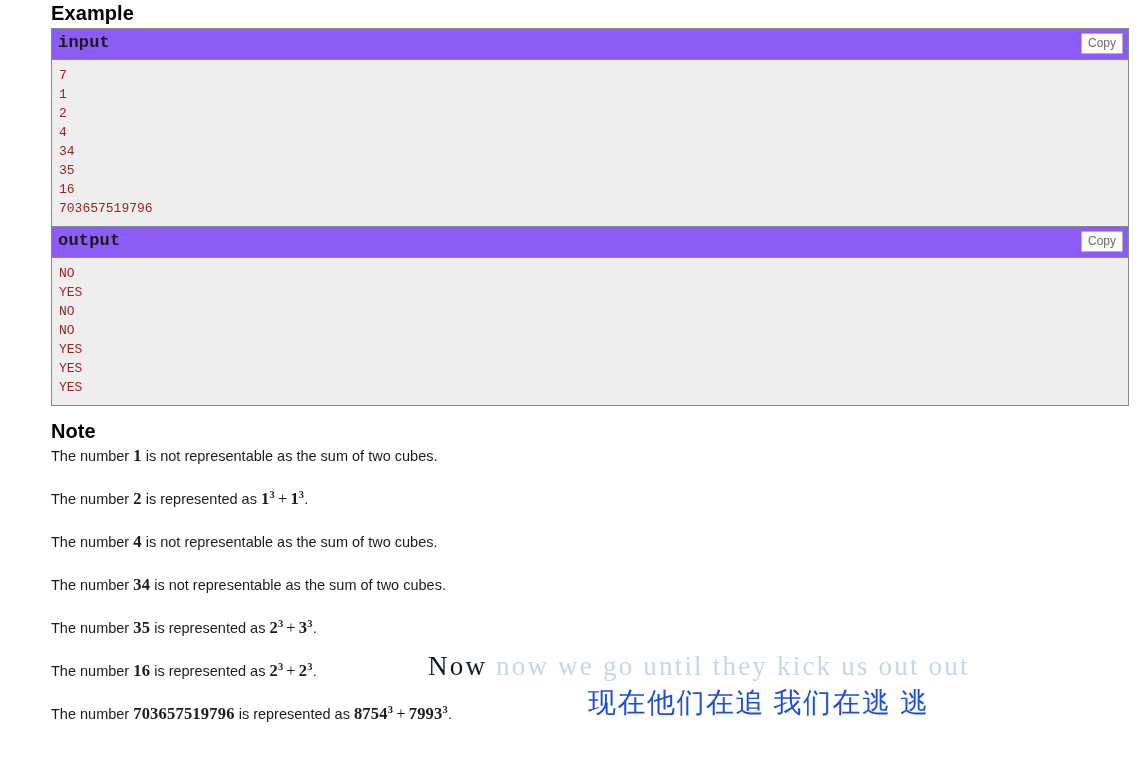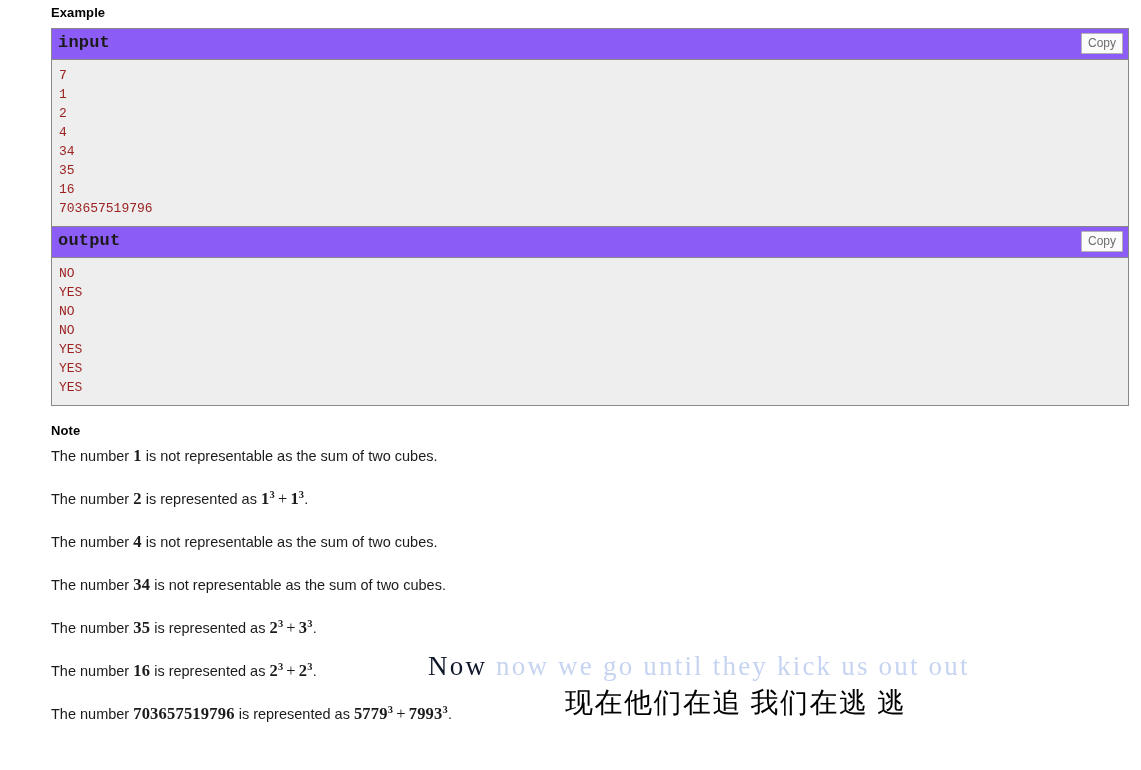--- a/index.html
+++ b/index.html
@@ -19,21 +19,21 @@
   .page {
     position: absolute;
     left: 51px;
     top: 0px;
     width: 1078px;
   }
 
   
   .section-title {
     font-family: "Liberation Sans", sans-serif;
-    font-size: 13px;
+    font-size: 20px;
     font-weight: bold;
     color: #000;
     line-height: 20px;
     margin: 0;
     padding: 3px 0 5px 0;
     letter-spacing: 0.1px;
   }
 
   
   .sample-tests {
@@ -144,27 +144,27 @@
     font-size: 27px;
     line-height: 32px;
     letter-spacing: 2.2px;
     white-space: nowrap;
     color: #c6d4f2;
   }
   .overlay-en .first {
     color: #0f172a;
   }
   .overlay-zh {
-    left: 565px;
+    left: 588px;
     top: 686px;
     font-size: 28px;
     line-height: 34px;
     letter-spacing: 1.5px;
     white-space: nowrap;
-    color: #000000;
+    color: #1d4ed8;
   }
 </style>
 </head>
 <body>
 
 <div class="page">
 
   <h3 class="section-title">Example</h3>
 
   <div class="sample-tests">
@@ -195,19 +195,19 @@
     <p class="note-line"><span>The number </span><span class="mth-n">2</span><span> is represented as </span><span class="mth"><span>1</span><sup>3</sup><span class="op">+</span><span>1</span><sup>3</sup></span><span>.</span></p>
 
     <p class="note-line"><span>The number </span><span class="mth-n">4</span><span> is not representable as the sum of two cubes.</span></p>
 
     <p class="note-line"><span>The number </span><span class="mth-n">34</span><span> is not representable as the sum of two cubes.</span></p>
 
     <p class="note-line"><span>The number </span><span class="mth-n">35</span><span> is represented as </span><span class="mth"><span>2</span><sup>3</sup><span class="op">+</span><span>3</span><sup>3</sup></span><span>.</span></p>
 
     <p class="note-line"><span>The number </span><span class="mth-n">16</span><span> is represented as </span><span class="mth"><span>2</span><sup>3</sup><span class="op">+</span><span>2</span><sup>3</sup></span><span>.</span></p>
 
-    <p class="note-line"><span>The number </span><span class="mth-n">703657519796</span><span> is represented as </span><span class="mth"><span>5779</span><sup>3</sup><span class="op">+</span><span>7993</span><sup>3</sup></span><span>.</span></p>
+    <p class="note-line"><span>The number </span><span class="mth-n">703657519796</span><span> is represented as </span><span class="mth"><span>8754</span><sup>3</sup><span class="op">+</span><span>7993</span><sup>3</sup></span><span>.</span></p>
   </div>
 
 </div>
 
 <div class="overlay overlay-en"><span class="first">Now</span><span> now we go until they kick us out out</span></div>
 <div class="overlay overlay-zh">现在他们在追 我们在逃 逃</div>
 
 </body></html>

